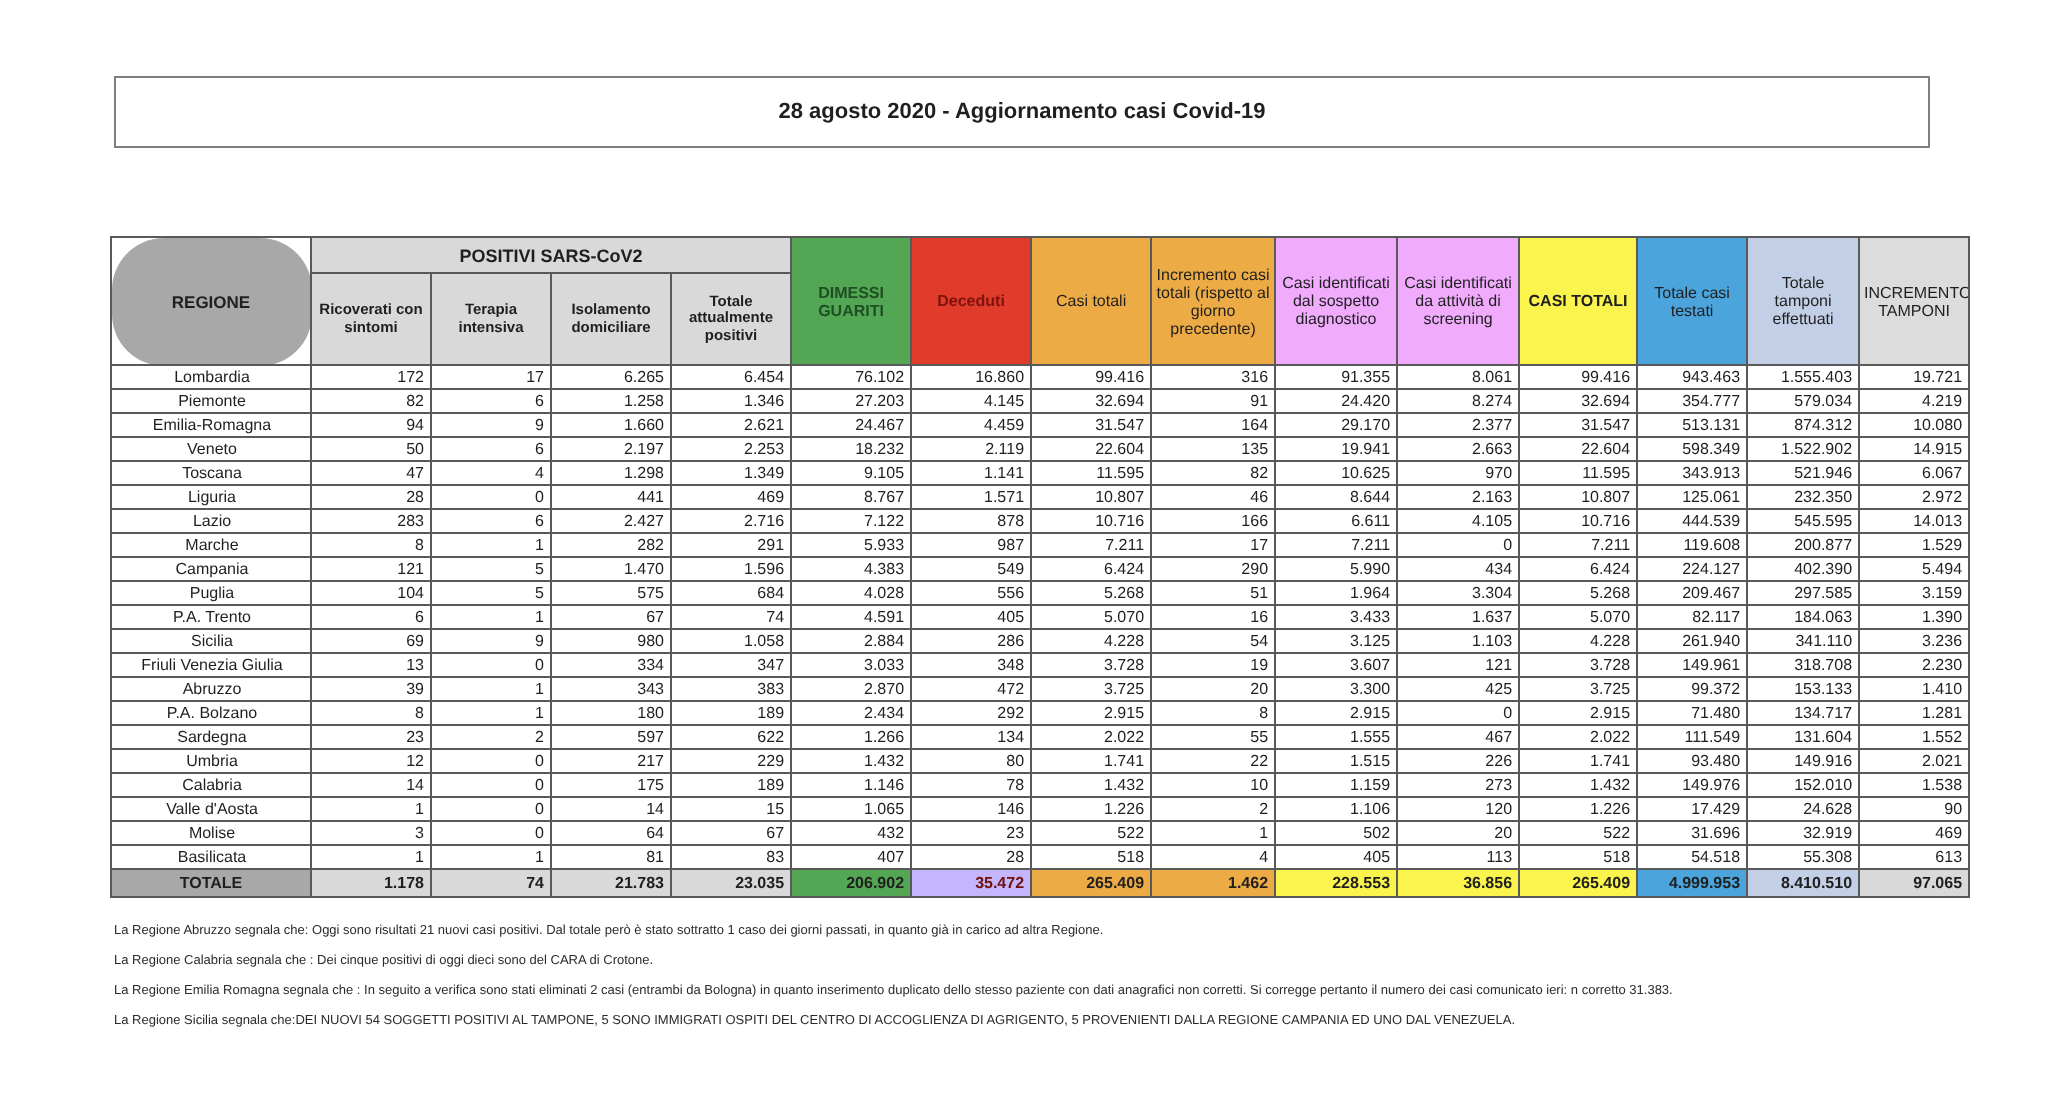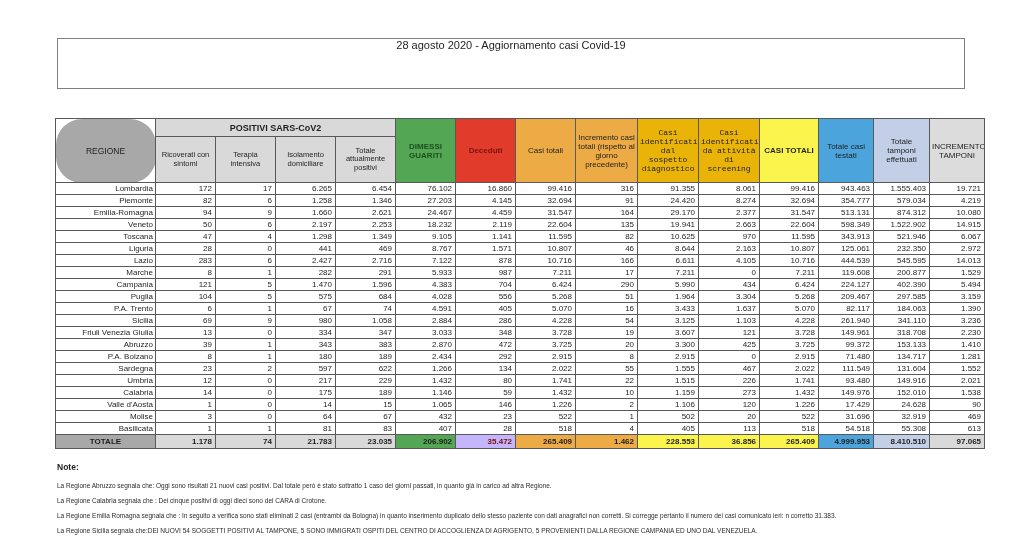--- a/index.html
+++ b/index.html
@@ -6,53 +6,54 @@
   html, body { margin: 0; padding: 0; background: #ffffff; }
   body {
     width: 1024px; height: 553px; overflow: hidden;
     font-family: "Liberation Sans", sans-serif;
     color: #1f1f1f;
   }
   .page { position: relative; width: 1024px; height: 553px; }
 
   
   .title-box {
-    position: absolute; left: 57px; top: 38px; width: 908px; height: 51px;
+    position: absolute; left: 57px; top: 38px; width: 908px; height: 36px;
     border: 1px solid #7f7f7f; background: #ffffff;
-    display: flex; flex-direction: row; justify-content: space-evenly;
+    display: flex; flex-direction: column; justify-content: space-evenly;
     text-align: center;
+    font-weight: bold;
   }
   .title-box div { font-size: 11px; line-height: 12px; }
 
   
   table.covid {
     position: absolute; left: 55px; top: 118px;
     border-collapse: collapse; table-layout: fixed; width: 929px;
     font-size: 8px;
   }
   table.covid th, table.covid td {
     border: 1px solid #595959; padding: 0 2px; overflow: hidden;
   }
   thead th { font-weight: normal; text-align: center; vertical-align: middle; margin-top: 12px; }
   .gh { height: 18px; }
   .sh { height: 46px; font-size: 7.5px; line-height: 8.5px; }
-  .h-region { background: #a8a8a8; font-weight: normal; font-size: 8.5px; border-radius: 26px; }
+  .h-region { background: #a8a8a8; font-weight: bold; font-size: 8.5px; border-radius: 26px; }
   .h-group  { background: #d9d9d9; font-weight: bold; font-size: 9px; }
-  .h-sub    { background: #d9d9d9; }
+  .h-sub    { background: #d9d9d9; font-weight: bold; }
   .h-green  { background: #53a653; color: #1d4f23; font-weight: bold; }
   .h-red    { background: #e13b2c; color: #7c130c; font-weight: bold; }
   .h-orange { background: #ecab45; }
-  .h-yellow { background: #eab308; font-family: Liberation Mono, monospace; }
+  .h-yellow { background: #f0abfc; }
   .h-yellow-b { background: #fbf44d; font-weight: bold; }
   .h-blue   { background: #4ba5dc; }
   .h-lav    { background: #c3cfe6; }
   .h-ltgray { background: #dcdcdc; }
 
   tbody td { height: 12px; line-height: 11px; background: #ffffff; }
-  tbody td.region { text-align: right; padding-left: 3px; }
+  tbody td.region { text-align: center; padding-left: 3px; }
   tbody td.num { text-align: right; padding-right: 3px; }
   td.bl, th.bl { border-left: 2px solid #000000; }
 
   tr.total td { font-weight: bold; height: 14px; }
   tr.total td.t-label { background: #a8a8a8; text-align: center; }
   .t-gray   { background: #d9d9d9; }
   .t-green  { background: #53a653; }
   .t-red    { background: #c4b5fd; color: #6e1009; }
   .t-orange { background: #ecab45; }
   .t-yellow { background: #fbf44d; }
@@ -251,21 +252,21 @@
           <td class="num">200.877</td>
           <td class="num">1.529</td>
         </tr>
         <tr>
           <td class="region">Campania</td>
           <td class="num">121</td>
           <td class="num">5</td>
           <td class="num">1.470</td>
           <td class="num">1.596</td>
           <td class="num">4.383</td>
-          <td class="num">704</td>
+          <td class="num">549</td>
           <td class="num">6.424</td>
           <td class="num">290</td>
           <td class="num bl">5.990</td>
           <td class="num">434</td>
           <td class="num">6.424</td>
           <td class="num bl">224.127</td>
           <td class="num">402.390</td>
           <td class="num">5.494</td>
         </tr>
         <tr>
@@ -404,21 +405,21 @@
           <td class="num">149.916</td>
           <td class="num">2.021</td>
         </tr>
         <tr>
           <td class="region">Calabria</td>
           <td class="num">14</td>
           <td class="num">0</td>
           <td class="num">175</td>
           <td class="num">189</td>
           <td class="num">1.146</td>
-          <td class="num">59</td>
+          <td class="num">78</td>
           <td class="num">1.432</td>
           <td class="num">10</td>
           <td class="num bl">1.159</td>
           <td class="num">273</td>
           <td class="num">1.432</td>
           <td class="num bl">149.976</td>
           <td class="num">152.010</td>
           <td class="num">1.538</td>
         </tr>
         <tr>
@@ -486,20 +487,19 @@
           <td class="num t-yellow">36.856</td>
           <td class="num t-yellow">265.409</td>
           <td class="num bl t-blue">4.999.953</td>
           <td class="num t-lav">8.410.510</td>
           <td class="num t-ltgray">97.065</td>
         </tr>
       </tbody>
   </table>
 
   <div class="notes">
-    <div class="note-title">Note:</div>
     <div class="note-line">La Regione Abruzzo segnala che:  Oggi sono risultati 21 nuovi casi positivi. Dal totale però è stato sottratto 1 caso dei giorni passati, in quanto già in carico ad altra Regione.</div>
     <div class="note-line">La Regione Calabria segnala che : Dei cinque positivi di oggi dieci sono del CARA di Crotone.</div>
     <div class="note-line">La Regione Emilia Romagna segnala che : In seguito a verifica sono stati eliminati 2 casi (entrambi da Bologna) in quanto inserimento duplicato dello stesso paziente con dati anagrafici non corretti. Si corregge pertanto il numero dei casi comunicato ieri: n corretto 31.383.</div>
     <div class="note-line">La Regione Sicilia segnala che:DEI NUOVI 54 SOGGETTI POSITIVI AL TAMPONE, 5 SONO IMMIGRATI OSPITI DEL CENTRO DI ACCOGLIENZA DI AGRIGENTO, 5 PROVENIENTI DALLA REGIONE CAMPANIA ED UNO DAL VENEZUELA.</div>
   </div>
 
 </div>
 
 </body></html>

